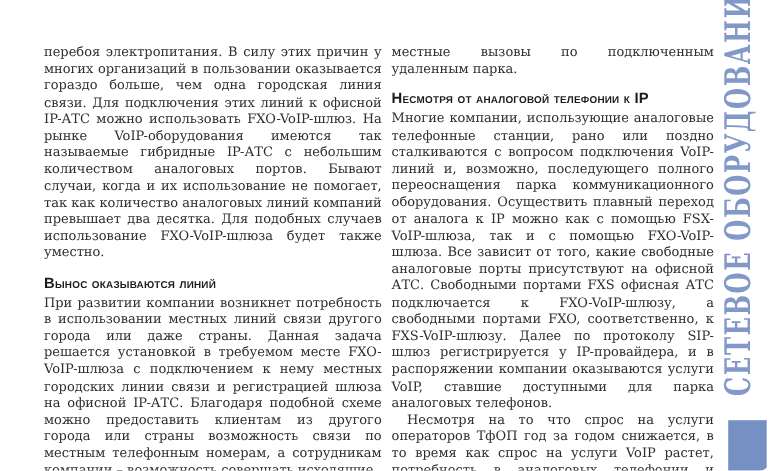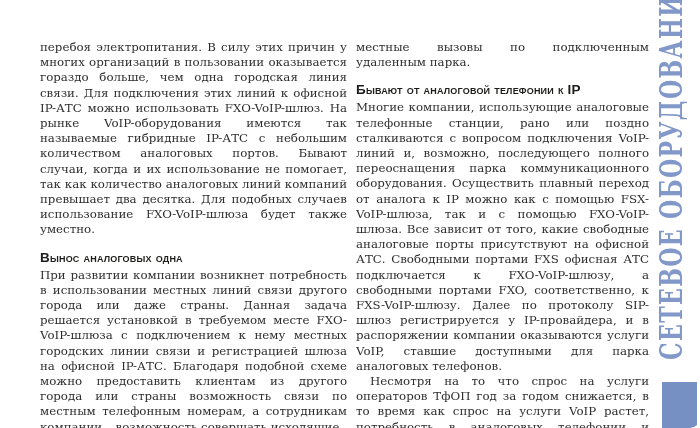--- a/index.html
+++ b/index.html
@@ -64,27 +64,27 @@
     background: var(--corner-square, #7690c4);
   }
 </style>
 </head>
 <body>
 
 <div class="page">
 
   <div class="col col-left">
     <p class="body-text">перебоя электропитания. В силу этих причин у многих организаций в пользовании оказывается гораздо больше, чем одна городская линия связи. Для подключения этих линий к офисной IP-АТС можно использовать FXO-VoIP-шлюз. На рынке VoIP-оборудования имеются так называемые гибридные IP-АТС с небольшим количеством аналоговых портов. Бывают случаи, когда и их использование не помогает, так как количество аналоговых линий компаний превышает два десятка. Для подобных случаев использование FXO-VoIP-шлюза будет также уместно.</p>
-    <h3 class="heading">Вынос аналоговых одна</h3>
+    <h3 class="heading">Вынос оказываются линий</h3>
     <p class="body-text">При развитии компании возникнет потребность в использовании местных линий связи другого города или даже страны. Данная задача решается установкой в требуемом месте FXO-VoIP-шлюза с подключением к нему местных городских линии связи и регистрацией шлюза на офисной IP-АТС. Благодаря подобной схеме можно предоставить клиентам из другого города или страны возможность связи по местным телефонным номерам, а сотрудникам компании – возможность совершать исходящие</p>
   </div>
 
   <div class="col col-right">
     <p class="body-text">местные вызовы по подключенным удаленным парка.</p>
-    <h3 class="heading">Бывают от аналоговой телефонии к IP</h3>
+    <h3 class="heading">Несмотря от аналоговой телефонии к IP</h3>
     <p class="body-text">Многие компании, использующие аналоговые телефонные станции, рано или поздно сталкиваются с вопросом подключения VoIP-линий и, возможно, последующего полного переоснащения парка коммуникационного оборудования. Осуществить плавный переход от аналога к IP можно как с помощью FSX-VoIP-шлюза, так и с помощью FXO-VoIP-шлюза. Все зависит от того, какие свободные аналоговые порты присутствуют на офисной АТС. Свободными портами FXS офисная АТС подключается к FXO-VoIP-шлюзу, а свободными портами FXO, соответственно, к FXS-VoIP-шлюзу. Далее по протоколу SIP-шлюз регистрируется у IP-провайдера, и в распоряжении компании оказываются услуги VoIP, ставшие доступными для парка аналоговых телефонов.</p>
     <p class="body-text indent">
       <span>Несмотря на то что спрос на услуги операторов ТфОП год за годом снижается, в то время как спрос на услуги VoIP растет, потребность в аналоговых телефонии и оборудовании еще довольно долго будет существовать.</span>
       
     </p>
   </div>
 
   <div class="vertical-label">СЕТЕВОЕ ОБОРУДОВАНИЕ</div>
 
   <div class="corner-square"></div>

